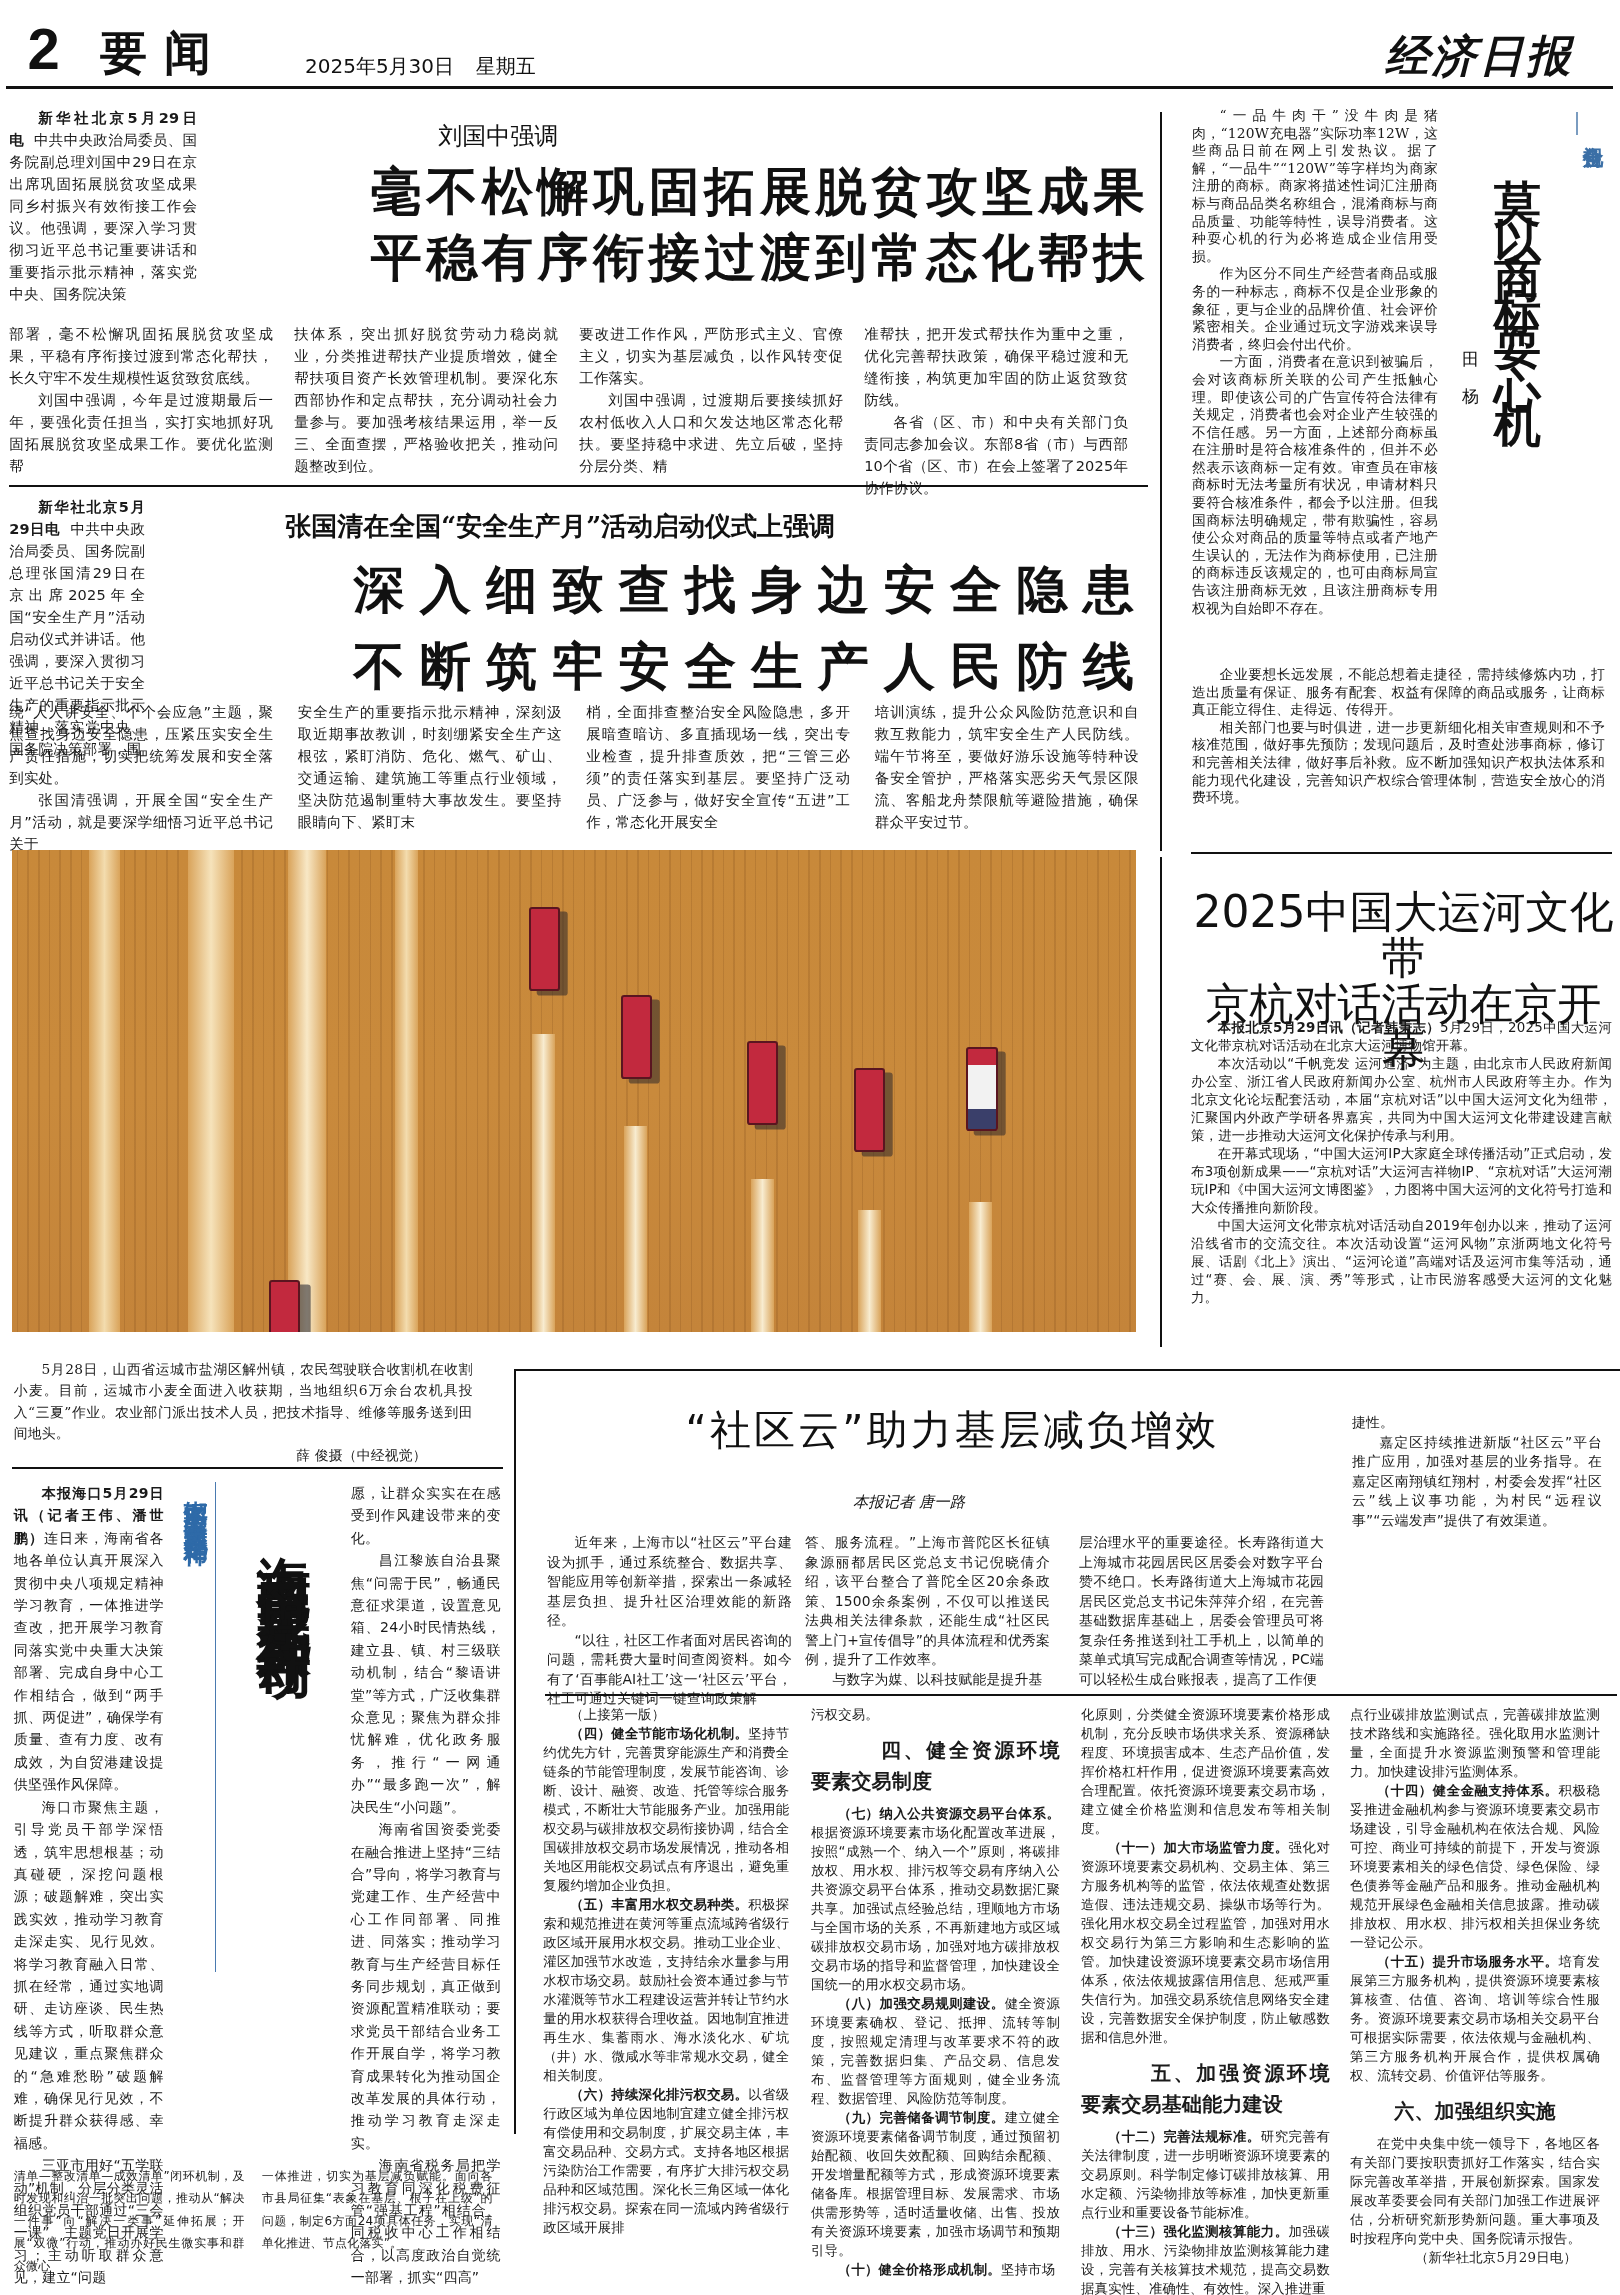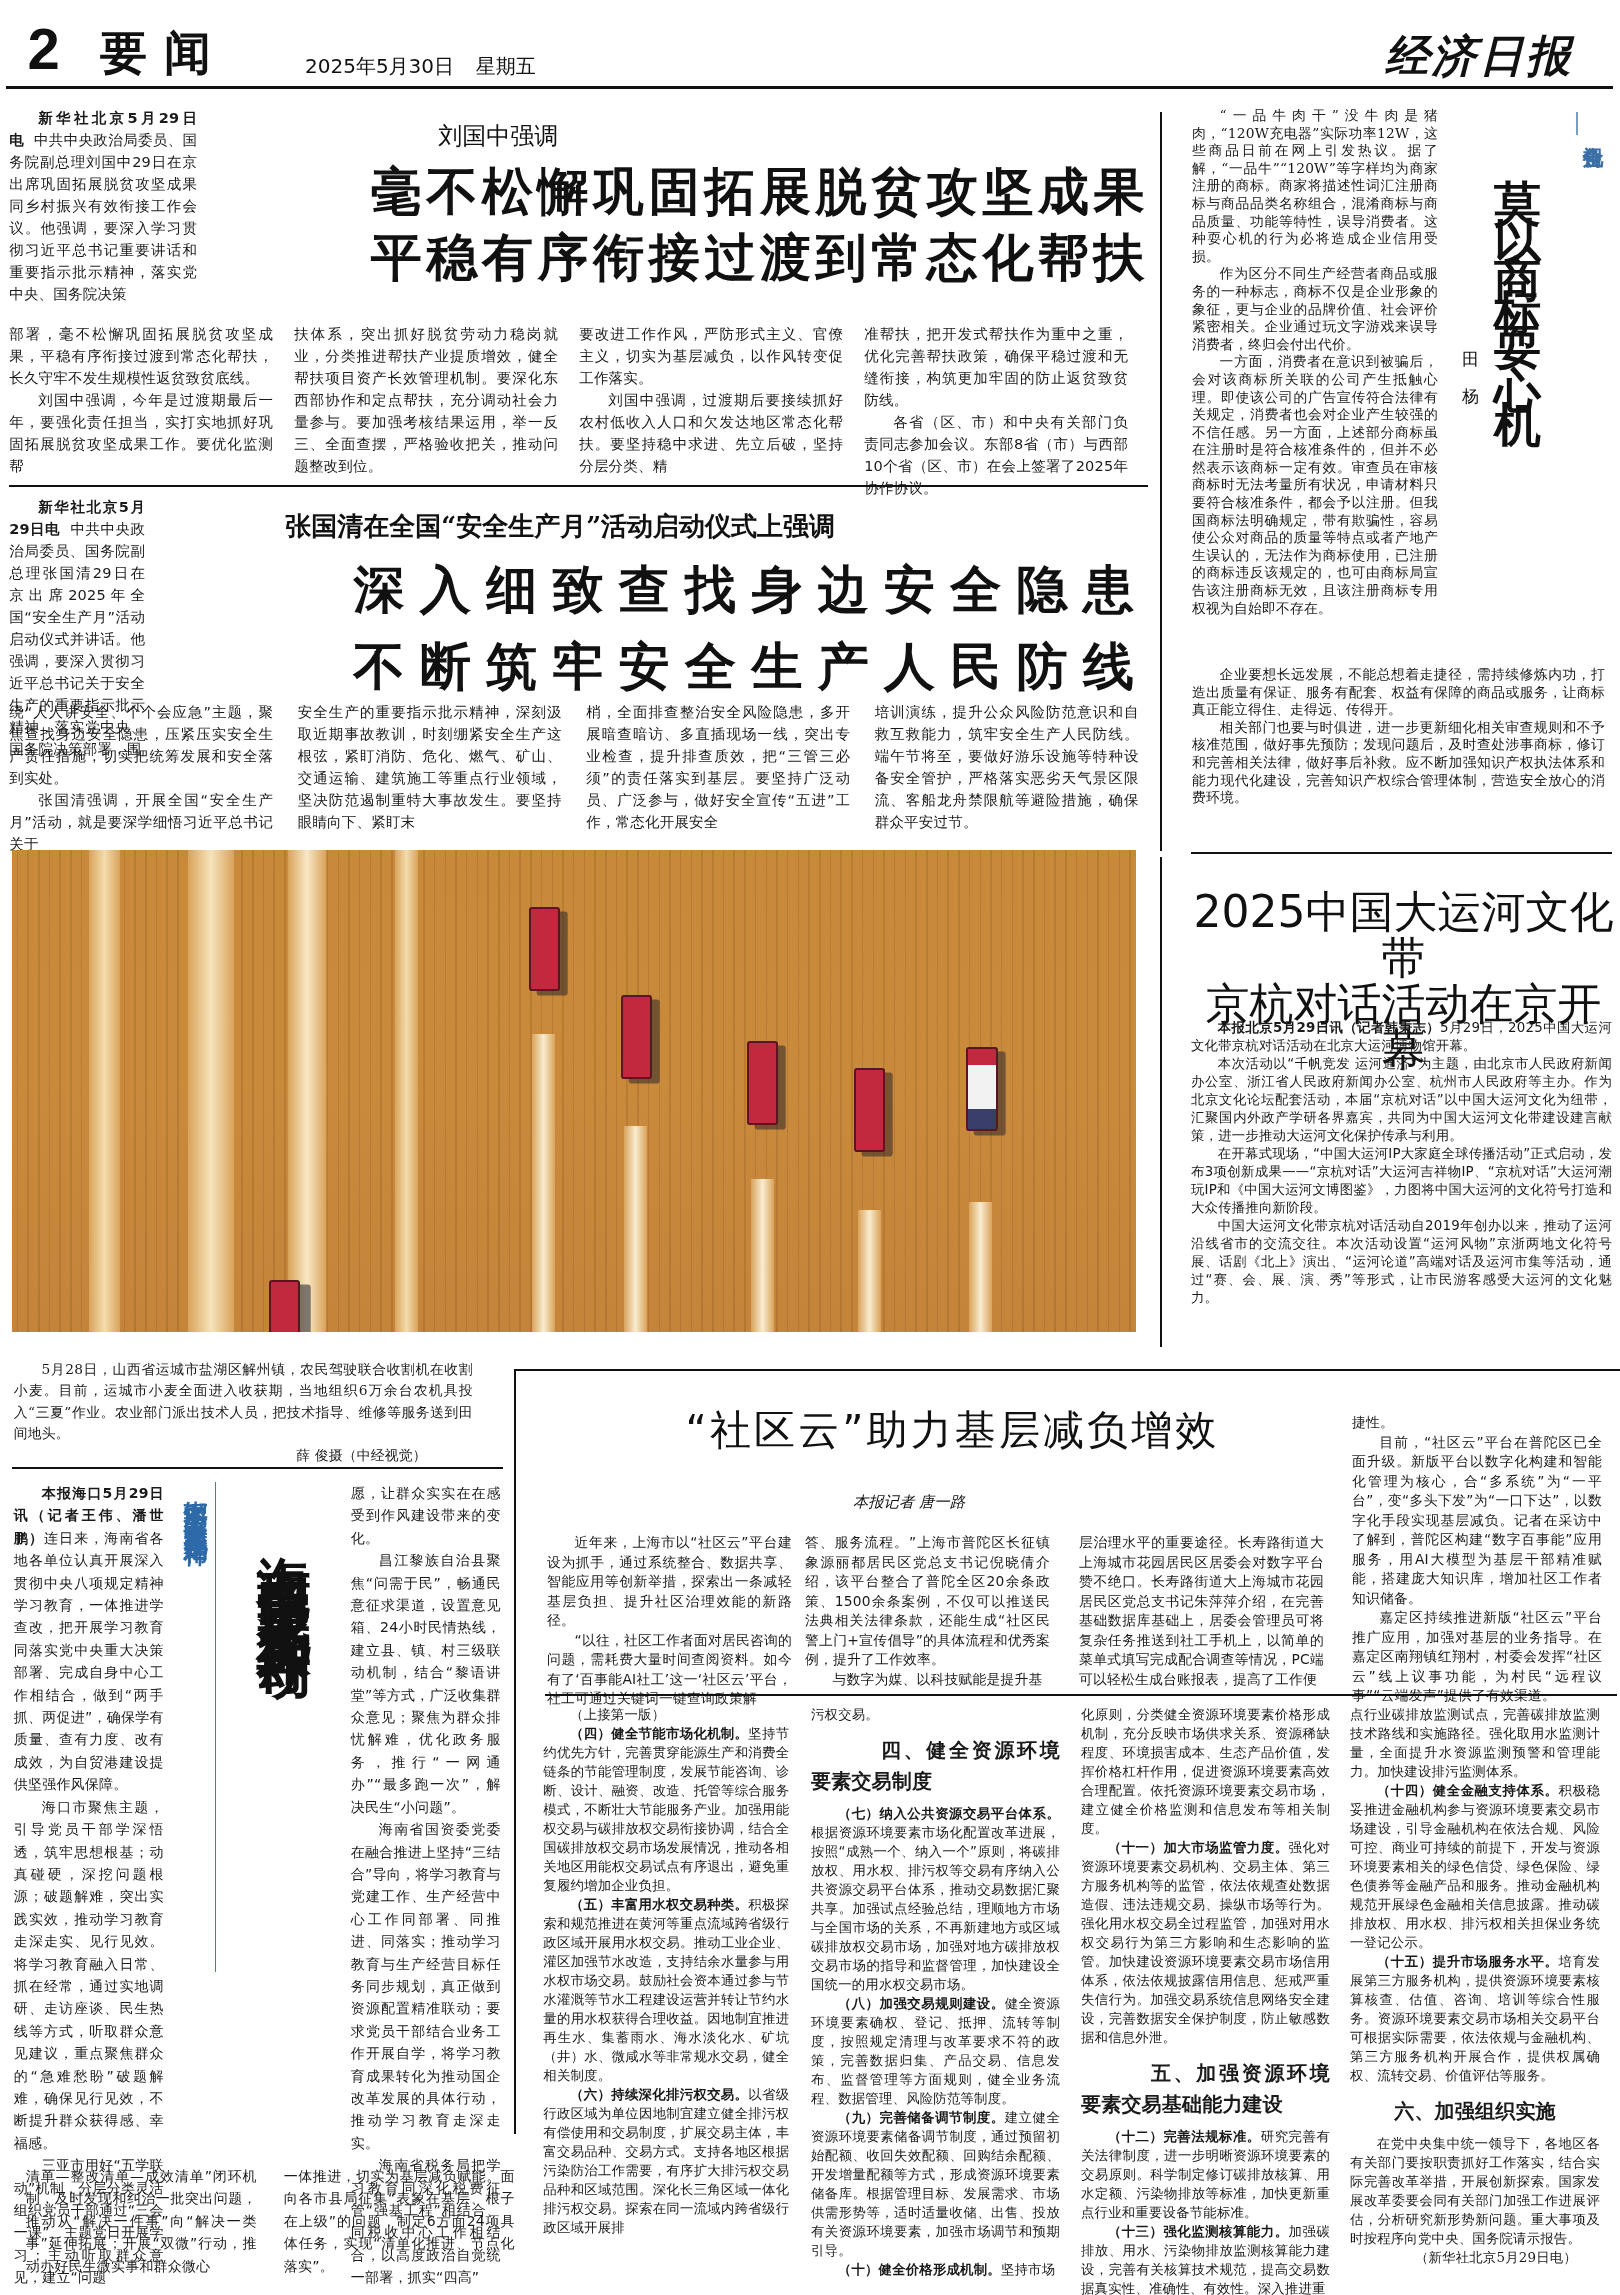--- a/index.html
+++ b/index.html
@@ -154,21 +154,21 @@
   </div>
   <div class="abs serif" style="left:240px;top:31px;width:61px;font-size:54px;line-height:61px;font-weight:bold;writing-mode:vertical-rl;letter-spacing:7.7px">海南把学习成果化为具体行动</div>
   <div class="abs txt" style="left:337px;top:0;width:150px;font-size:14px;line-height:22.4px">
     <div class="hn-right">
         <p class="ni">愿，让群众实实在在感受到作风建设带来的变化。</p>
         <p>昌江黎族自治县聚焦“问需于民”，畅通民意征求渠道，设置意见箱、24小时民情热线，建立县、镇、村三级联动机制，结合“黎语讲堂”等方式，广泛收集群众意见；聚焦为群众排忧解难，优化政务服务，推行“一网通办”“最多跑一次”，解决民生“小问题”。</p>
         <p>海南省国资委党委在融合推进上坚持“三结合”导向，将学习教育与党建工作、生产经营中心工作同部署、同推进、同落实；推动学习教育与生产经营目标任务同步规划，真正做到资源配置精准联动；要求党员干部结合业务工作开展自学，将学习教育成果转化为推动国企改革发展的具体行动，推动学习教育走深走实。</p>
         <p>海南省税务局把学习教育同深化税费征管“强基工程”相结合、同税收中心工作相结合，以高度政治自觉统一部署，抓实“四高”</p>
       </div>
   </div>
-  <div class="abs txt" style="left:12px;top:683px;width:490px;display:flex;gap:27px;font-size:14px;line-height:22.4px">
+  <div class="abs txt" style="left:0;top:683px;width:490px;display:flex;gap:17px;font-size:12px;line-height:22.4px">
     <p class="ni" style="width:231px">清单—整改清单—成效清单”闭环机制，及时发现和纠治一批突出问题，推动从“解决一件事”向“解决一类事”延伸拓展；开展“双微”行动，推动办好民生微实事和群众微心</p>
     <p class="ni" style="width:231px">一体推进，切实为基层减负赋能。面向各市县局征集“表象在基层、根子在上级”的问题，制定6方面24项具体任务，实现“清单化推进、节点化落实”。</p>
   </div>
 </div>
 
 <div class="abs" style="left:514px;top:1369px;width:1106px;height:765px;border-top:2.3px solid #111;border-left:2.3px solid #111">
   <div class="abs" style="left:54px;top:32px;width:765px;font-size:41px;line-height:54px;text-align:center;letter-spacing:3.1px;font-family:'DejaVu Sans',sans-serif">“社区云”助力基层减负增效</div>
   <div class="abs serif" style="left:337px;top:121px;font-size:15.3px;font-style:italic">本报记者 唐一路</div>
   <div class="abs txt" style="left:0;top:0;width:1102px;font-size:13.8px;line-height:19.5px">
     <div class="sq-col" style="position:absolute;left:31px;top:162px;width:245px">
@@ -177,21 +177,20 @@
       </div>
     <div class="sq-col" style="position:absolute;left:289px;top:162px;width:245px">
         <p class="ni">答、服务流程。”上海市普陀区长征镇象源丽都居民区党总支书记倪晓倩介绍，该平台整合了普陀全区20余条政策、1500余条案例，不仅可以推送民法典相关法律条款，还能生成“社区民警上门+宣传倡导”的具体流程和优秀案例，提升了工作效率。</p>
         <p>与数字为媒、以科技赋能是提升基</p>
       </div>
     <div class="sq-col" style="position:absolute;left:563px;top:162px;width:245px">
         <p class="ni">层治理水平的重要途径。长寿路街道大上海城市花园居民区居委会对数字平台赞不绝口。长寿路街道大上海城市花园居民区党总支书记朱萍萍介绍，在完善基础数据库基础上，居委会管理员可将复杂任务推送到社工手机上，以简单的菜单式填写完成配合调查等情况，PC端可以轻松生成台账报表，提高了工作便</p>
       </div>
     <div class="sq-col" style="position:absolute;left:836px;top:42px;width:250px">
         <p class="ni">捷性。</p>
-        <p>目前，“社区云”平台在普陀区已全面升级。新版平台以数字化构建和智能化管理为核心，合“多系统”为“一平台”，变“多头下发”为“一口下达”，以数字化手段实现基层减负。记者在采访中了解到，普陀区构建“数字百事能”应用服务，用AI大模型为基层干部精准赋能，搭建庞大知识库，增加社区工作者知识储备。</p>
         <p>嘉定区持续推进新版“社区云”平台推广应用，加强对基层的业务指导。在嘉定区南翔镇红翔村，村委会发挥“社区云”线上议事功能，为村民“远程议事”“云端发声”提供了有效渠道。</p>
       </div>
   </div>
 </div>
 <div class="hr" style="left:545px;top:1694px;width:1072px;height:2.3px"></div>
 
 <div class="abs txt" style="left:528px;top:1705px;width:1087px;height:589px;font-size:13.4px;line-height:19px">
   <div class="abs" style="left:283px;top:0;width:249px">
     <p class="ni">污权交易。</p>
     <div class="sec-title" style="text-indent:3.5em">四、健全资源环境要素交易制度</div>

